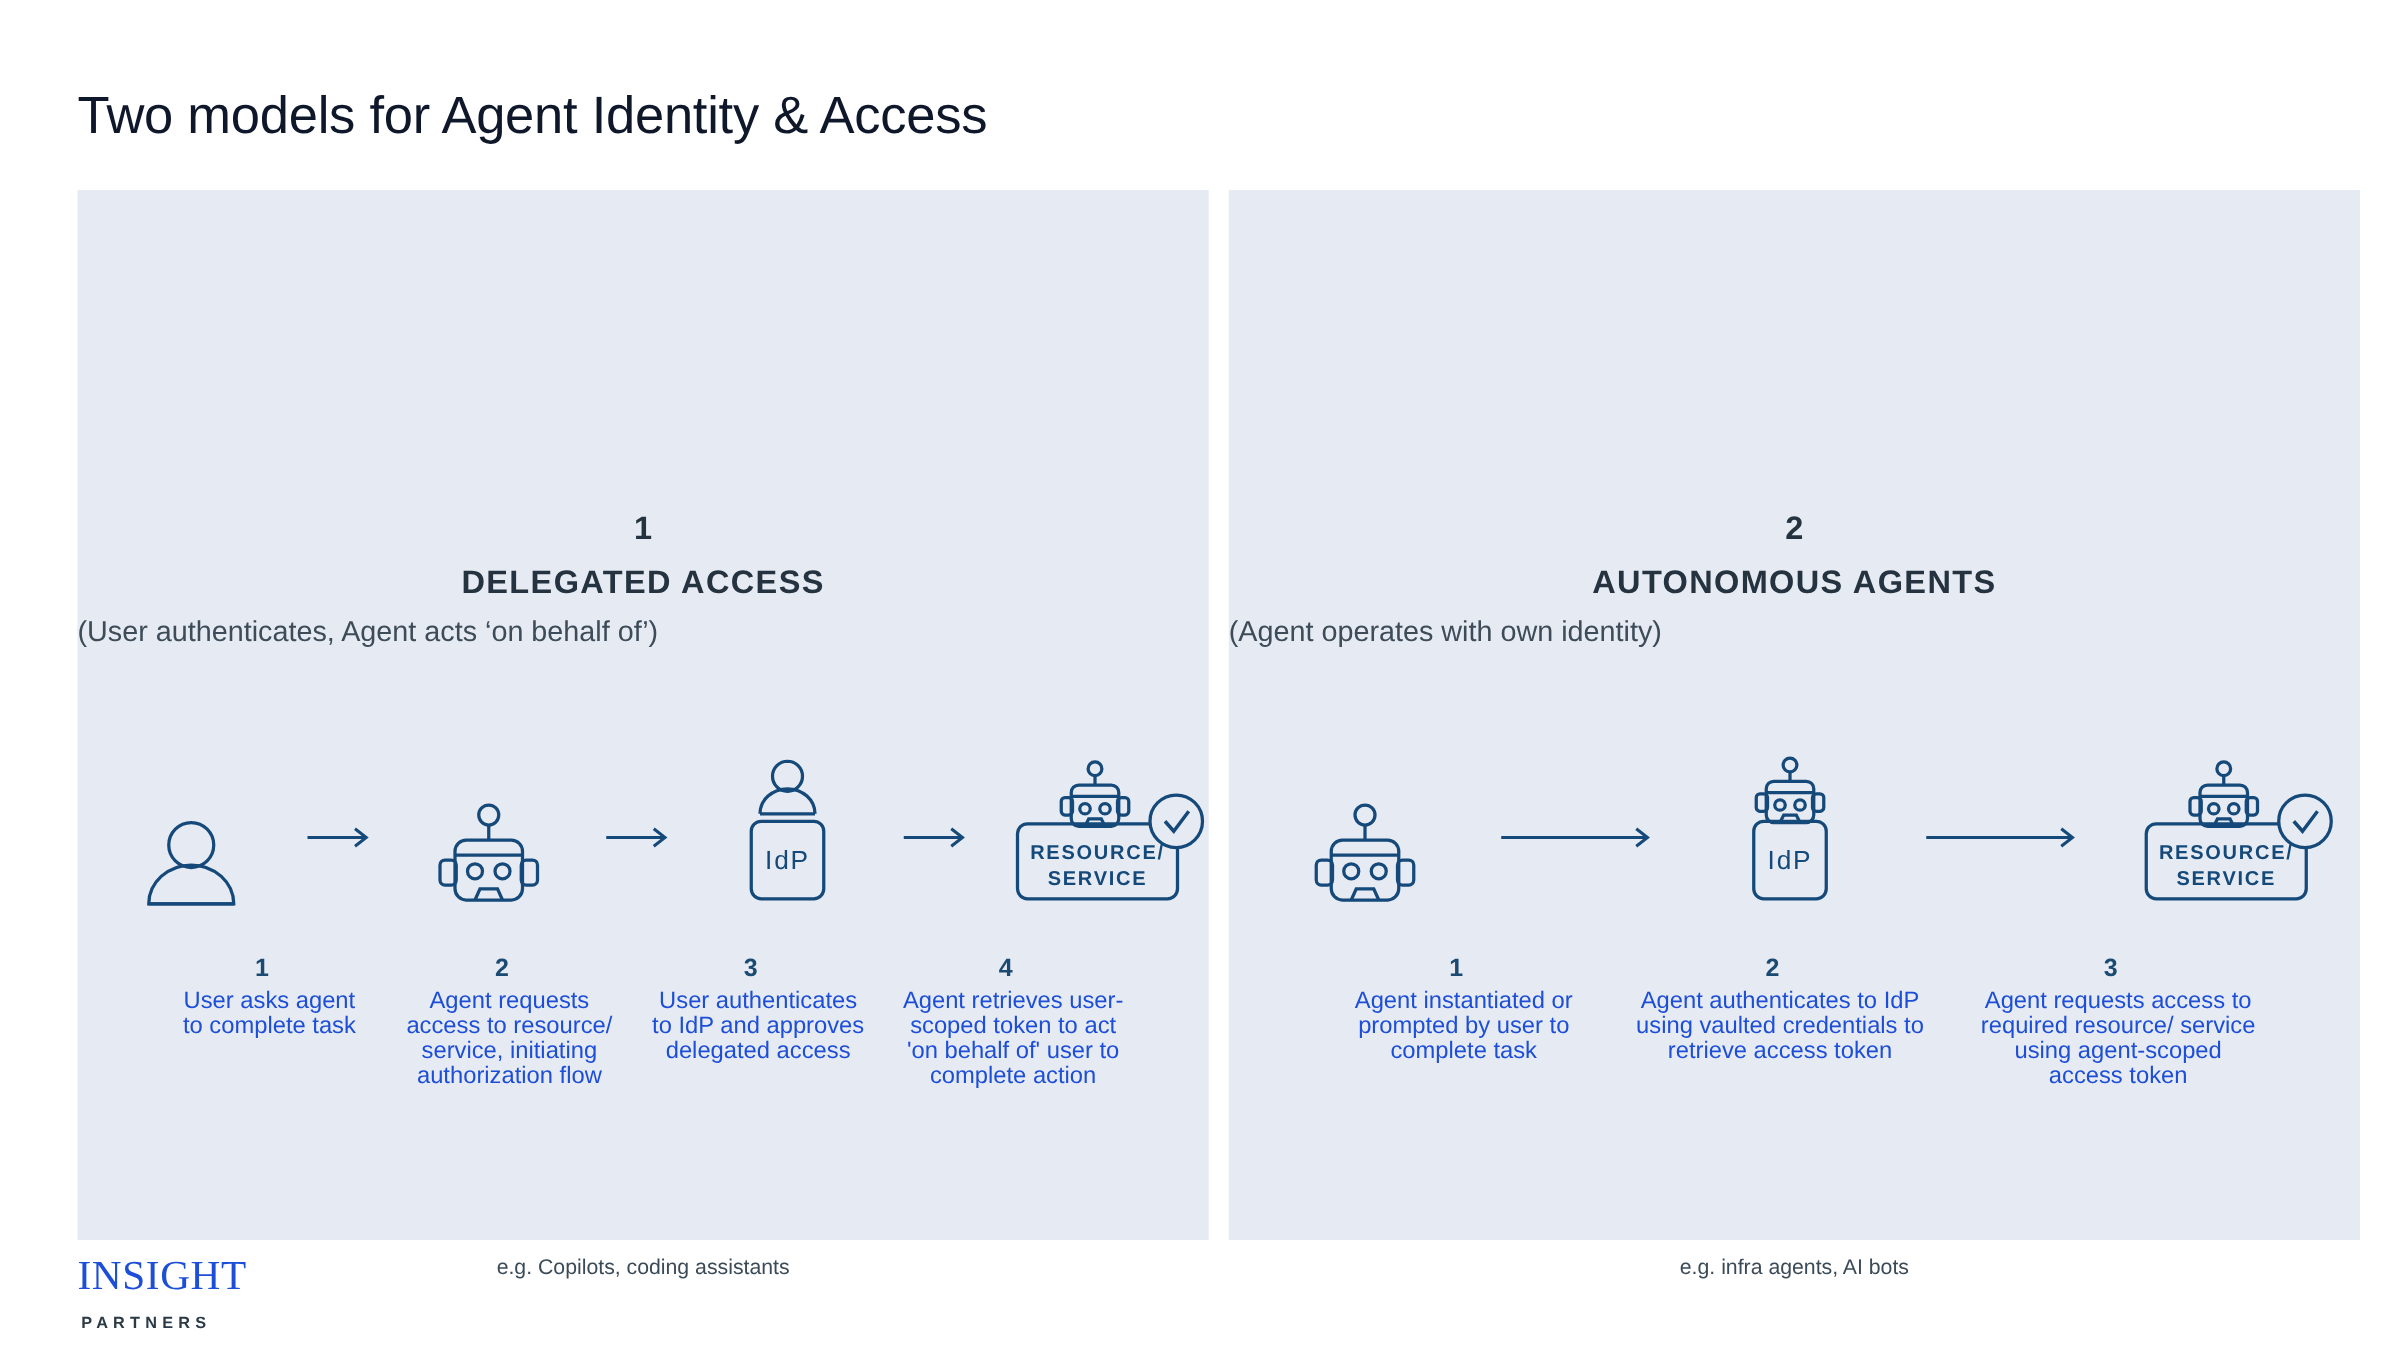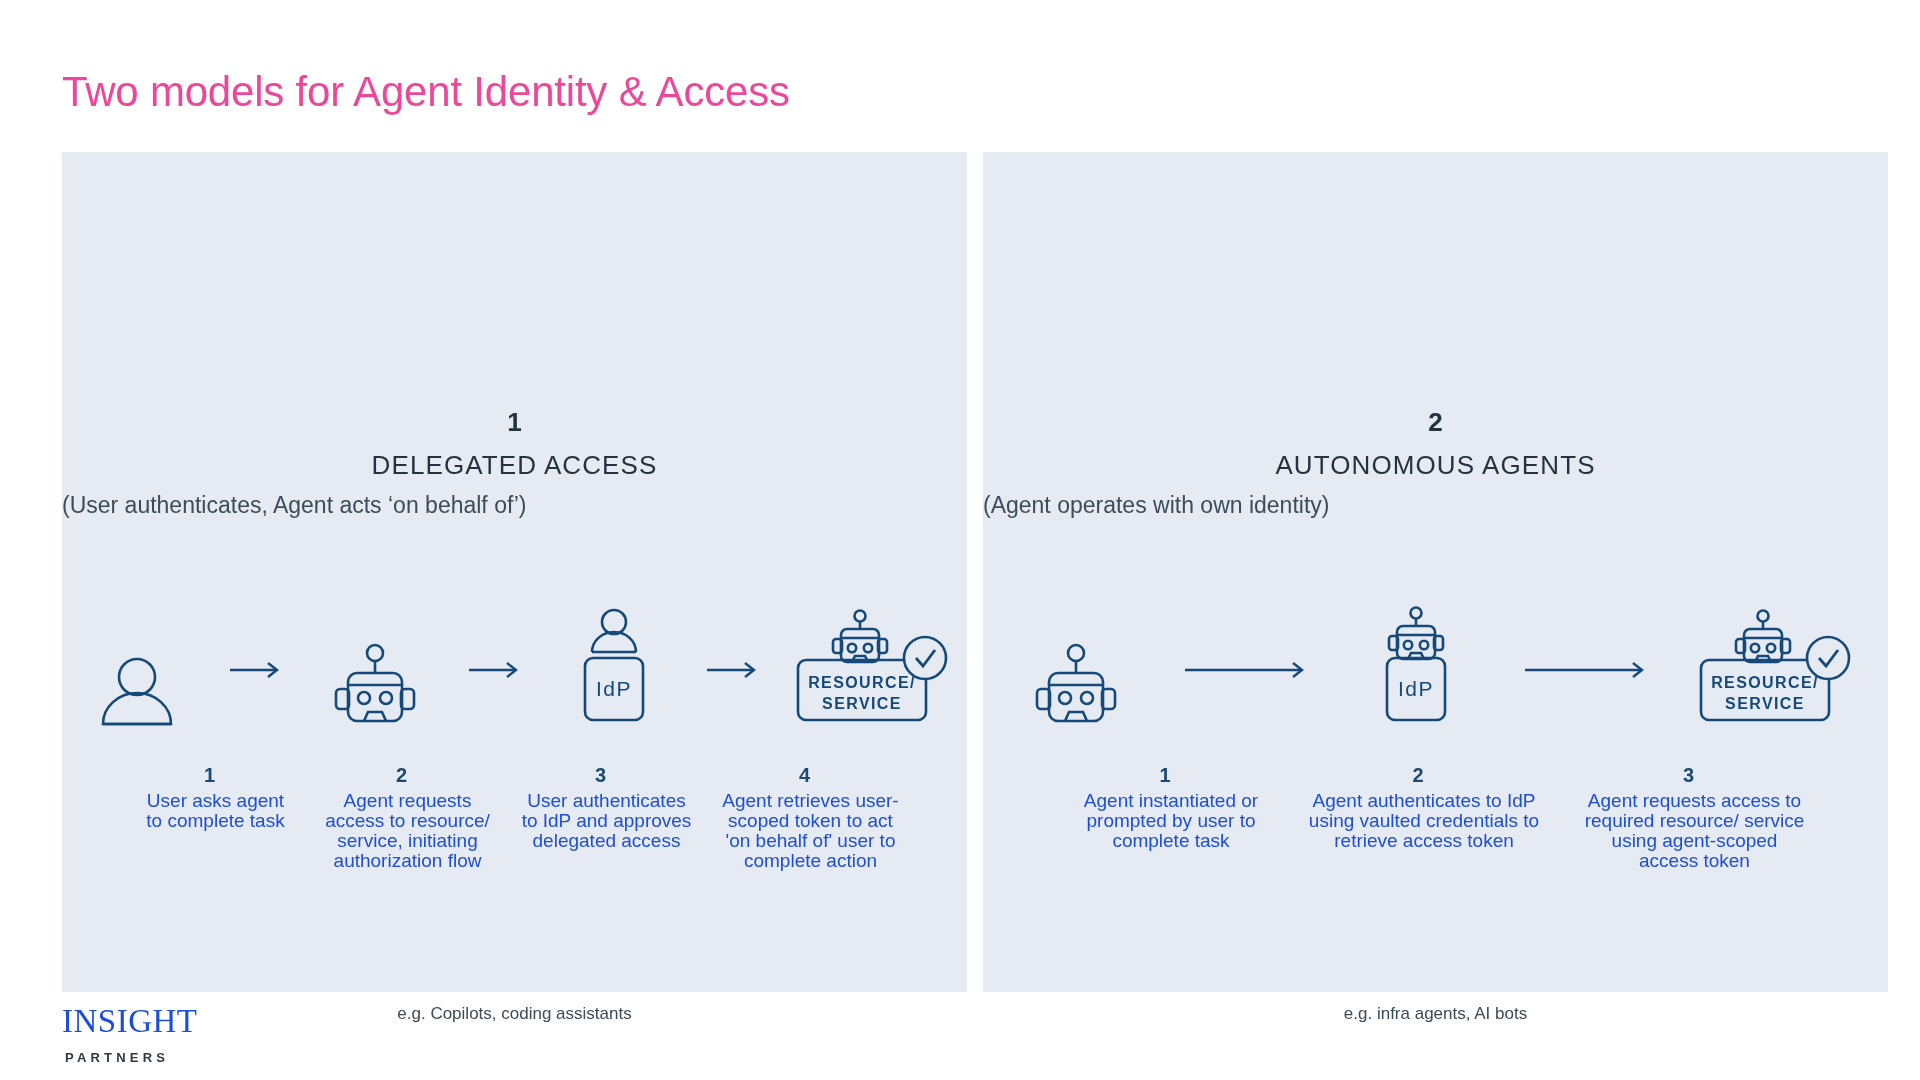--- a/index.html
+++ b/index.html
@@ -2,48 +2,48 @@
 <html><head>
 <meta charset="utf-8">
 <style>
   * { margin:0; padding:0; box-sizing:border-box; }
   html,body { width:1920px; height:1080px; background:#ffffff;
     font-family:"Liberation Sans", sans-serif; }
   .stage { position:relative; width:1920px; height:1080px; background:#fff; overflow:hidden; }
 
   .page-title {
     position:absolute; left:62px; top:68px;
-    font-size:42px; font-weight:400; color:#ec4899;
+    font-size:42px; font-weight:400; color:#0f172a;
     letter-spacing:-0.2px; white-space:nowrap;
   }
 
   .panel {
     position:absolute; top:152px; height:840px;
     background:#e6eaf2;
   }
   .panel-left  { left:62px;  width:905px; }
   .panel-right { left:983px; width:905px; }
 
   .panel-num {
     position:absolute; top:255px; left:0; width:100%;
     text-align:center; font-size:26px; font-weight:700; color:#24333f;
   }
   .panel-heading {
     position:absolute; top:298px; left:0; width:100%;
-    text-align:center; font-size:26px; font-weight:400; color:#24333f;
+    text-align:center; font-size:26px; font-weight:700; color:#24333f;
     letter-spacing:1.1px;
   }
   .panel-sub {
     position:absolute; top:340px; left:0; width:100%;
     font-size:23px; font-weight:400; color:#3d4c58;
   }
 
   
   .flow {
-    position:absolute; top:458px; left:0; width:100%;
+    position:absolute; top:458px; left:16px; width:100%;
     display:flex; align-items:flex-end; justify-content:center;
   }
   .node {
     display:flex; flex-direction:column; align-items:center;
     justify-content:flex-end; height:120px;
   }
   .arrow { display:flex; align-items:center; justify-content:center;
            height:120px; }
   .arrow svg { display:block; }
 

